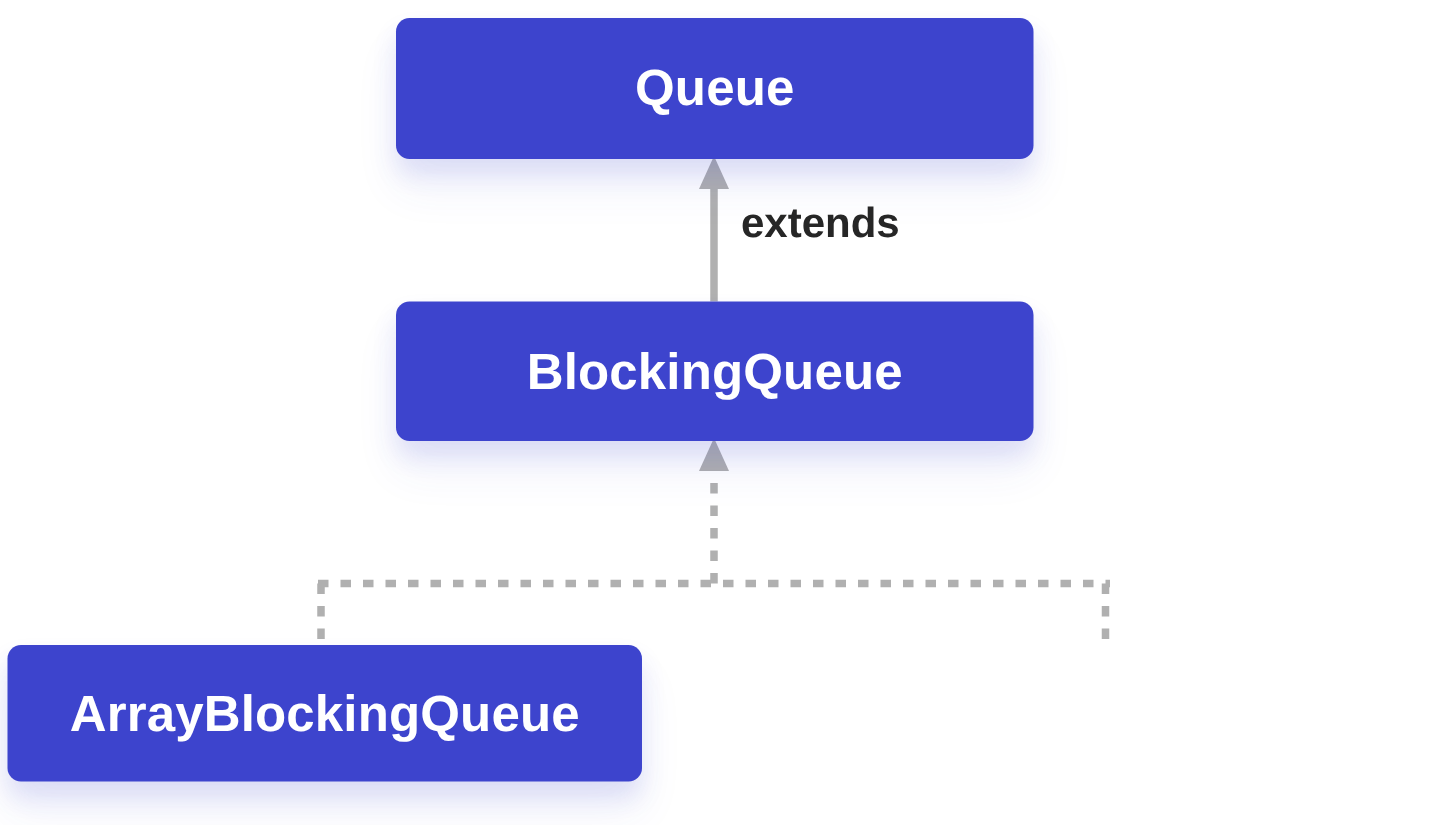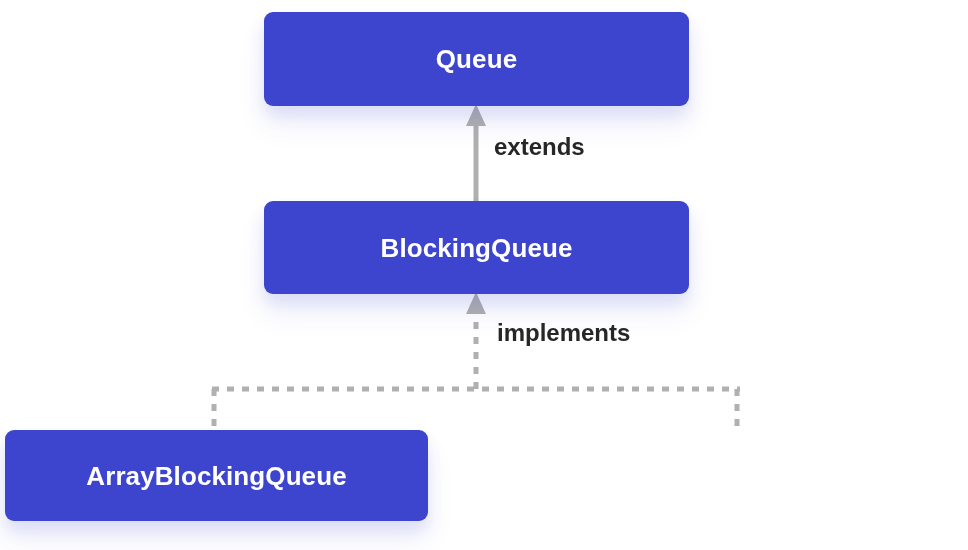--- a/index.html
+++ b/index.html
@@ -33,21 +33,21 @@
     display: flex;
     align-items: center;
     justify-content: center;
     box-shadow: 0 10px 16px rgba(61, 68, 205, 0.13),
                 0 20px 30px rgba(61, 68, 205, 0.07);
     z-index: 2;
   }
   .node-label {
     color: #ffffff;
     font-weight: bold;
-    font-size: 26px;
+    font-size: 34px;
     letter-spacing: 0.1px;
     line-height: 1;
     white-space: nowrap;
   }
   #node-queue {
     left: 264px;
     top: 12px;
     width: 425px;
     height: 94px;
   }
@@ -65,21 +65,21 @@
   }
   #node-linkedblockingqueue {
     left: 523px;
     top: 430px;
     width: 423px;
     height: 91px;
   }
   .edge-label {
     position: absolute;
     color: #262626;
-    font-size: 24px;
+    font-size: 28px;
     font-weight: bold;
     white-space: nowrap;
     line-height: 1;
     z-index: 3;
   }
   #label-extends {
     left: 494px;
     top: 135px;
   }
   #label-implements {
@@ -119,15 +119,14 @@
     <span class="node-label">BlockingQueue</span>
   </div>
 
   <div class="node-box" id="node-arrayblockingqueue">
     <span class="node-label">ArrayBlockingQueue</span>
   </div>
 
 
   <div class="edge-label" id="label-extends">extends</div>
 
-  <div class="edge-label" id="label-implements">implements</div>
 
 </div>
 
 </body></html>

